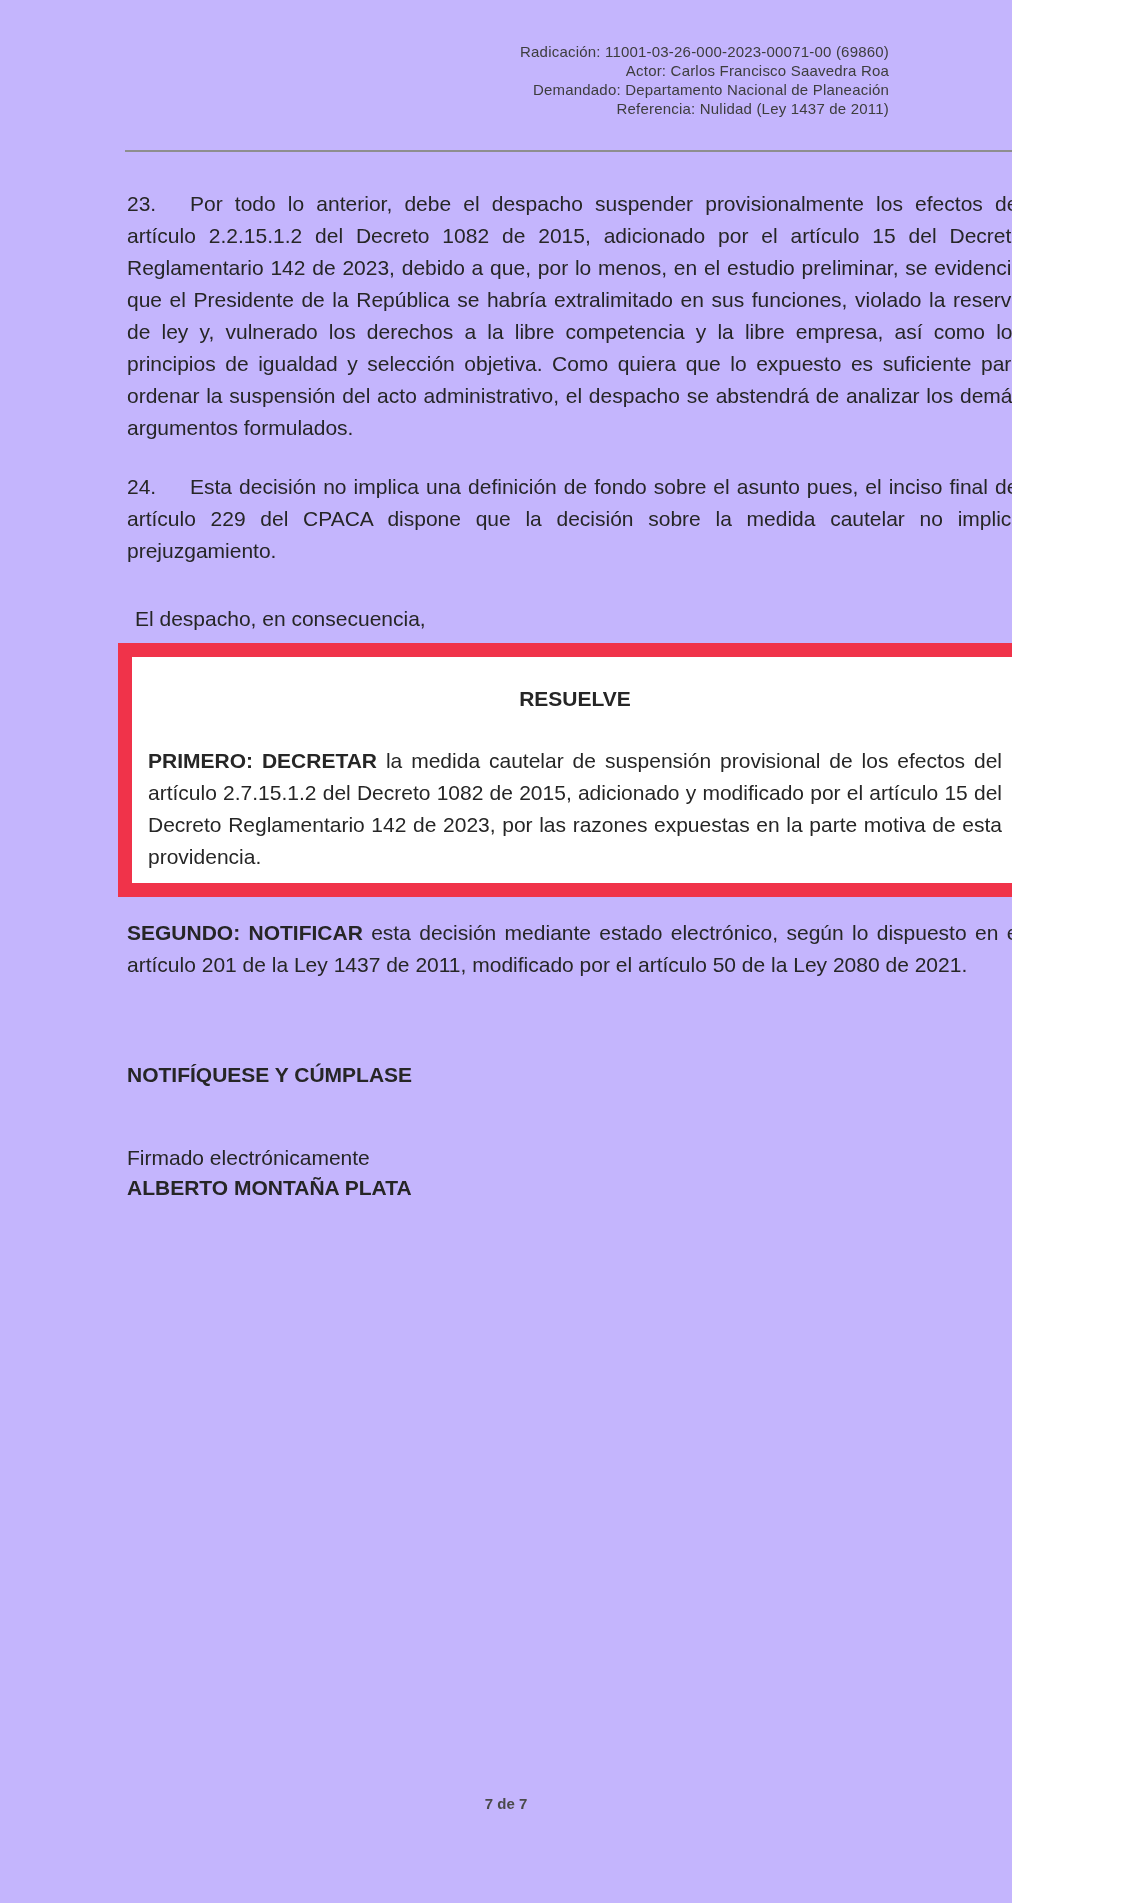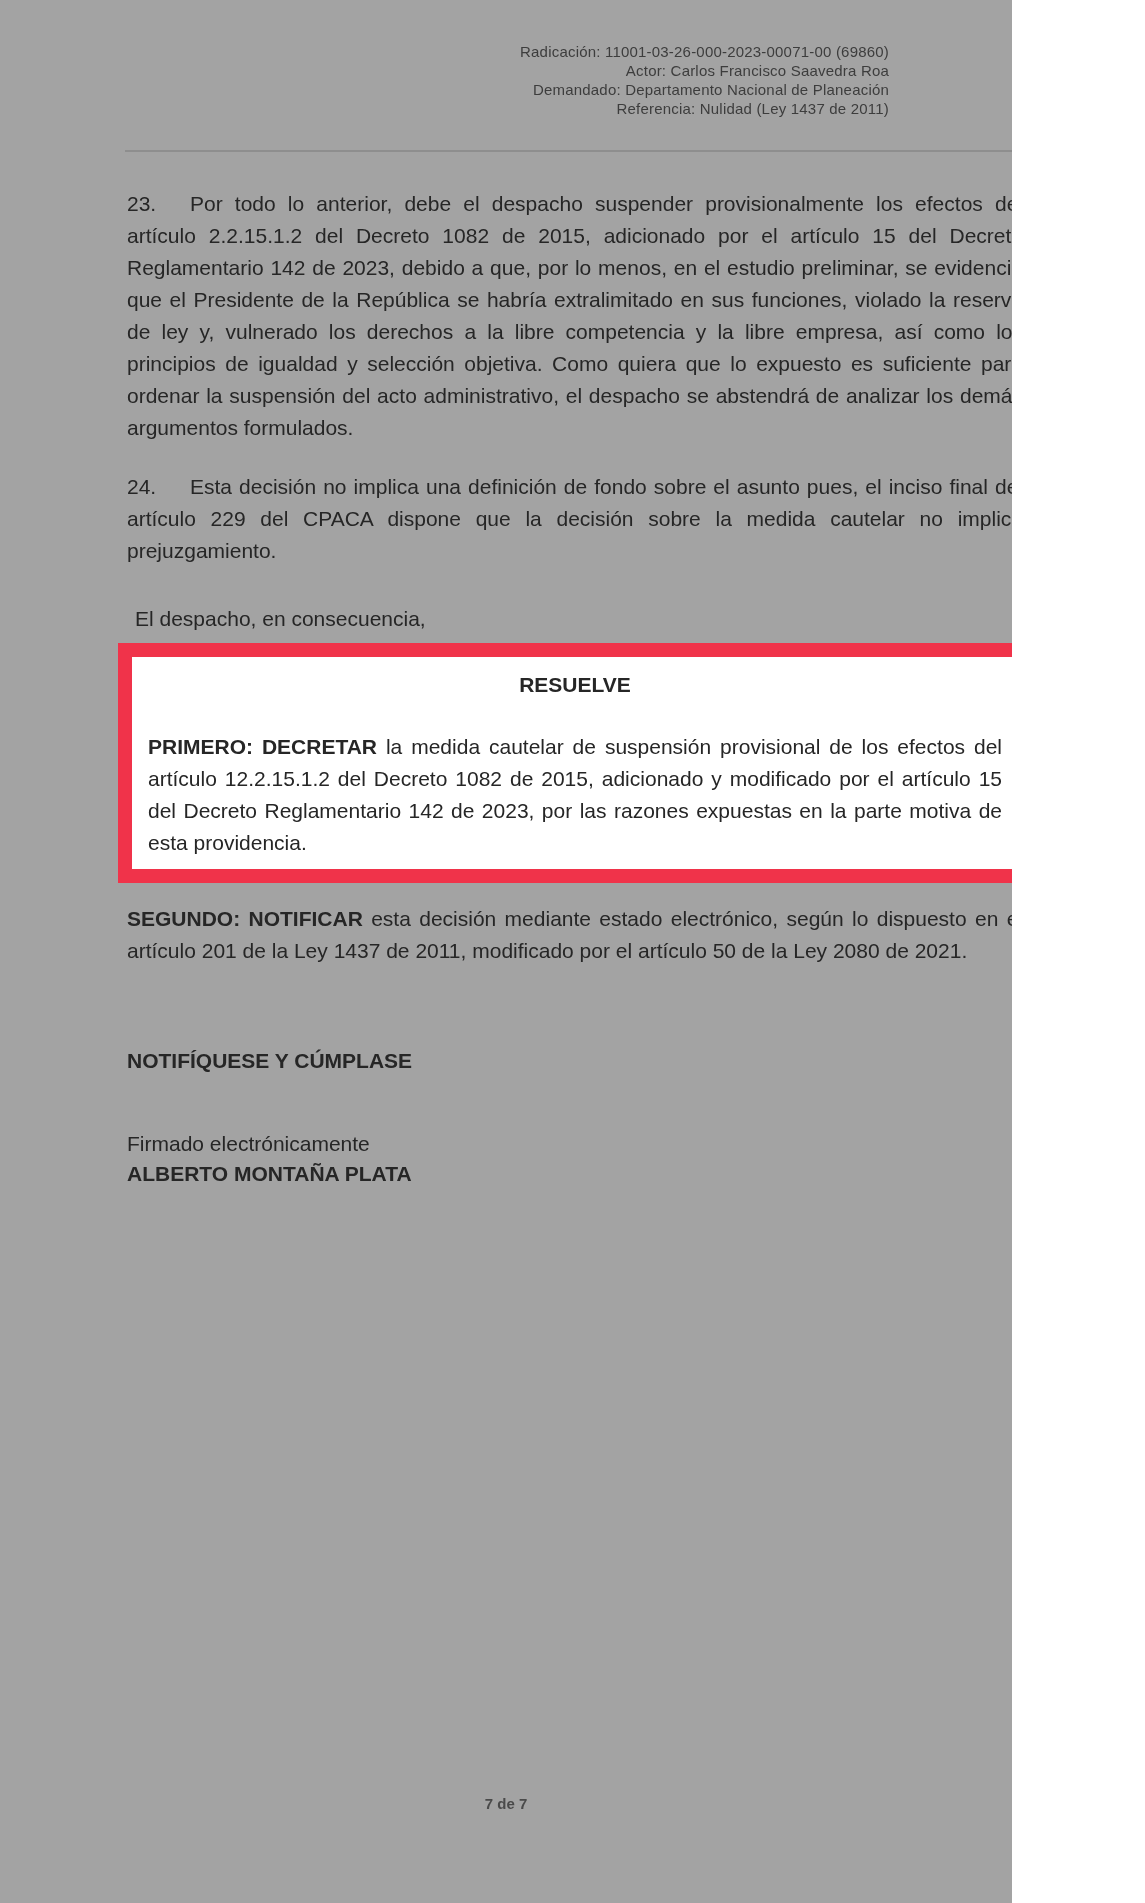--- a/index.html
+++ b/index.html
@@ -9,21 +9,21 @@
     background: #ffffff;
   }
   body {
     font-family: "Liberation Sans", sans-serif;
     color: #262626;
   }
   .page {
     position: relative;
     width: 1012px;
     height: 1903px;
-    background: #a3a3a3;
+    background: #c4b5fd;
     overflow: hidden;
   }
   
   .doc-header {
     position: absolute;
     top: 42px;
     right: 123px;
     text-align: right;
     font-size: 15px;
     line-height: 19px;
@@ -57,21 +57,21 @@
     min-width: 63px;
   }
   .transition {
     margin: 8px;
     text-align: left;
   }
   
   .resolve-box {
     margin: 8px -9px 0 -9px;
     border: 14px solid #f0334a;
-    padding: 12px 16px 10px 16px;
+    padding: 26px 16px 10px 16px;
     background: #ffffff;
   }
   .resolve-heading {
     text-align: center;
     font-weight: 700;
     margin: 0 0 30px 0;
   }
   .resolve-text {
     margin: 0;
     text-align: justify;
@@ -121,21 +121,21 @@
   <div class="content">
 
     <p class="para"><span class="pnum">23.</span><span>Por todo lo anterior, debe el despacho suspender provisionalmente los efectos del artículo 2.2.15.1.2 del Decreto 1082 de 2015, adicionado por el artículo 15 del Decreto Reglamentario 142 de 2023, debido a que, por lo menos, en el estudio preliminar, se evidenció que el Presidente de la República se habría extralimitado en sus funciones, violado la reserva de ley y, vulnerado los derechos a la libre competencia y la libre empresa, así como los principios de igualdad y selección objetiva. Como quiera que lo expuesto es suficiente para ordenar la suspensión del acto administrativo, el despacho se abstendrá de analizar los demás argumentos formulados.</span></p>
 
     <p class="para p24"><span class="pnum">24.</span><span>Esta decisión no implica una definición de fondo sobre el asunto pues, el inciso final del artículo 229 del CPACA dispone que la decisión sobre la medida cautelar no implica prejuzgamiento.</span></p>
 
     <p class="transition">El despacho, en consecuencia,</p>
 
     <div class="resolve-box">
       <p class="resolve-heading">RESUELVE</p>
-      <p class="resolve-text"><span class="lead-bold">PRIMERO: DECRETAR</span><span> la medida cautelar de suspensión provisional de los efectos del artículo 12.2.15.1.2 del Decreto 1082 de 2015, adicionado y modificado por el artículo 15 del Decreto Reglamentario 142 de 2023, por las razones expuestas en la parte motiva de esta providencia.</span></p>
+      <p class="resolve-text"><span class="lead-bold">PRIMERO: DECRETAR</span><span> la medida cautelar de suspensión provisional de los efectos del artículo 2.7.15.1.2 del Decreto 1082 de 2015, adicionado y modificado por el artículo 15 del Decreto Reglamentario 142 de 2023, por las razones expuestas en la parte motiva de esta providencia.</span></p>
     </div>
 
     <p class="segundo"><span class="lead-bold">SEGUNDO: NOTIFICAR</span><span> esta decisión mediante estado electrónico, según lo dispuesto en el artículo 201 de la Ley 1437 de 2011, modificado por el artículo 50 de la Ley 2080 de 2021.</span></p>
 
     <p class="closing">NOTIFÍQUESE Y CÚMPLASE</p>
 
     <div class="signature">
       <div>Firmado electrónicamente</div>
       <div class="sig-name">ALBERTO MONTAÑA PLATA</div>
     </div>

